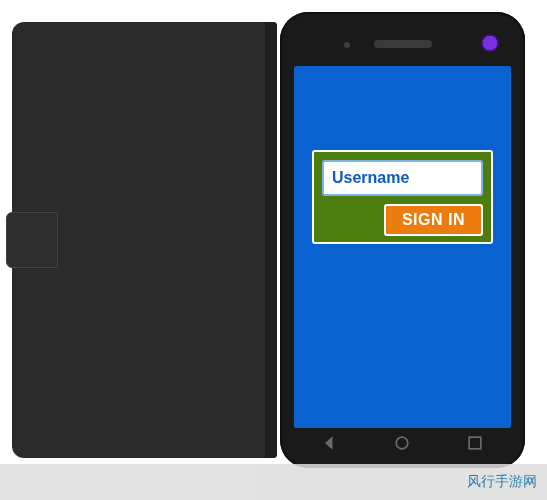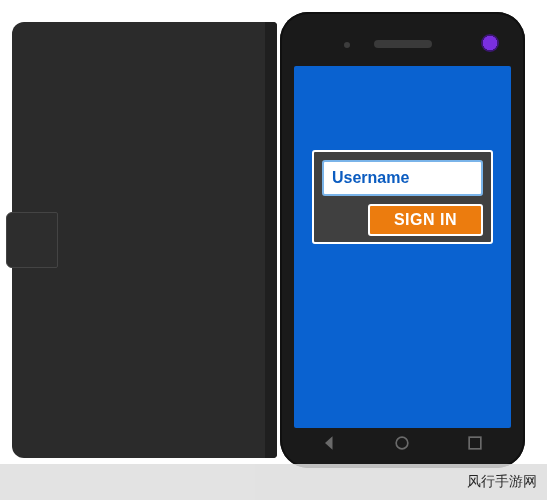--- a/index.html
+++ b/index.html
@@ -105,21 +105,21 @@
   .nav-soft svg { width: 20px; height: 20px; }
 
   
   .login-panel {
     position: absolute;
     top: 84px;
     left: 18px;
     right: 18px;
     border: 2px solid #ffffff;
     border-radius: 3px;
-    background: #404040;
+    background: #4d7c0f;
     padding: 8px 8px 6px 8px;
   }
   .field {
     width: 100%;
     height: 36px;
     background: #ffffff;
     border: 2px solid #7ab4e9;
     border-radius: 3px;
     color: #0b5cc0;
     font-weight: 700;
@@ -134,39 +134,39 @@
     justify-content: flex-end;
   }
   .signin-btn {
     background: #ec7c0e;
     color: #ffffff;
     font-weight: 800;
     font-size: 16px;
     letter-spacing: 0.5px;
     border: 2px solid #ffffff;
     border-radius: 3px;
-    padding: 5px 24px;
+    padding: 5px 16px;
     cursor: pointer;
   }
 
   
   .watermark-strip {
     position: absolute;
     left: 0; right: 0;
     bottom: 0;
     height: 36px;
     background: #dedede;
     opacity: 0.85;
     display: flex;
     justify-content: flex-end;
     align-items: center;
     padding-right: 10px;
   }
   .watermark-text {
-    color: #000000;
+    color: #0369a1;
     font-size: 14px;
     font-family: "Microsoft YaHei", Arial, sans-serif;
     text-align: center;
   }
 </style>
 </head>
 <body>
 
 <div class="cover">
   <div class="clasp"></div>

